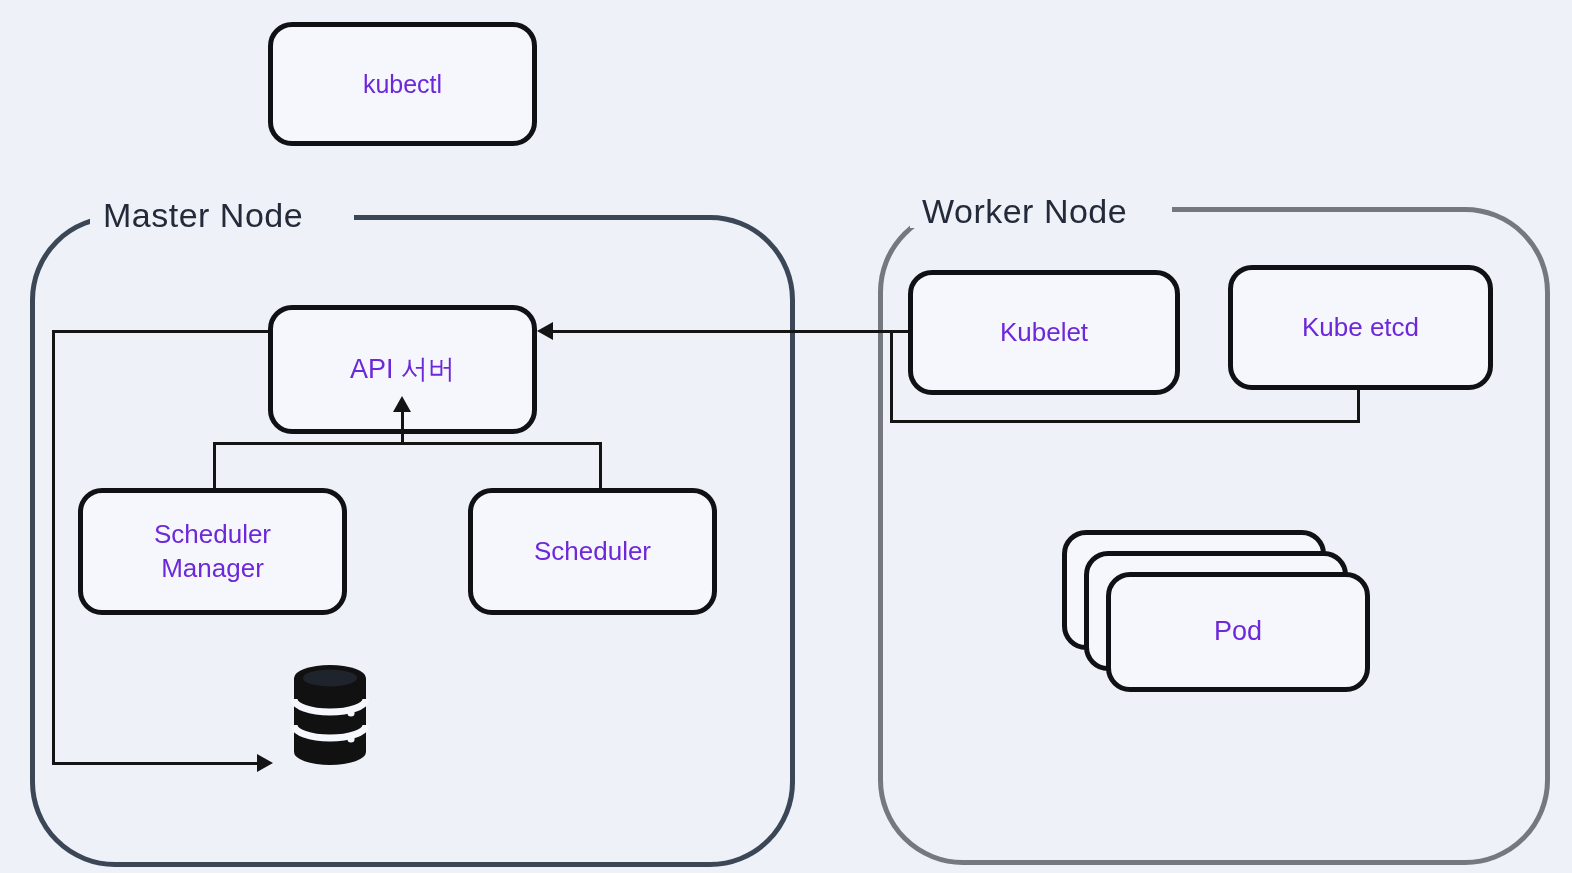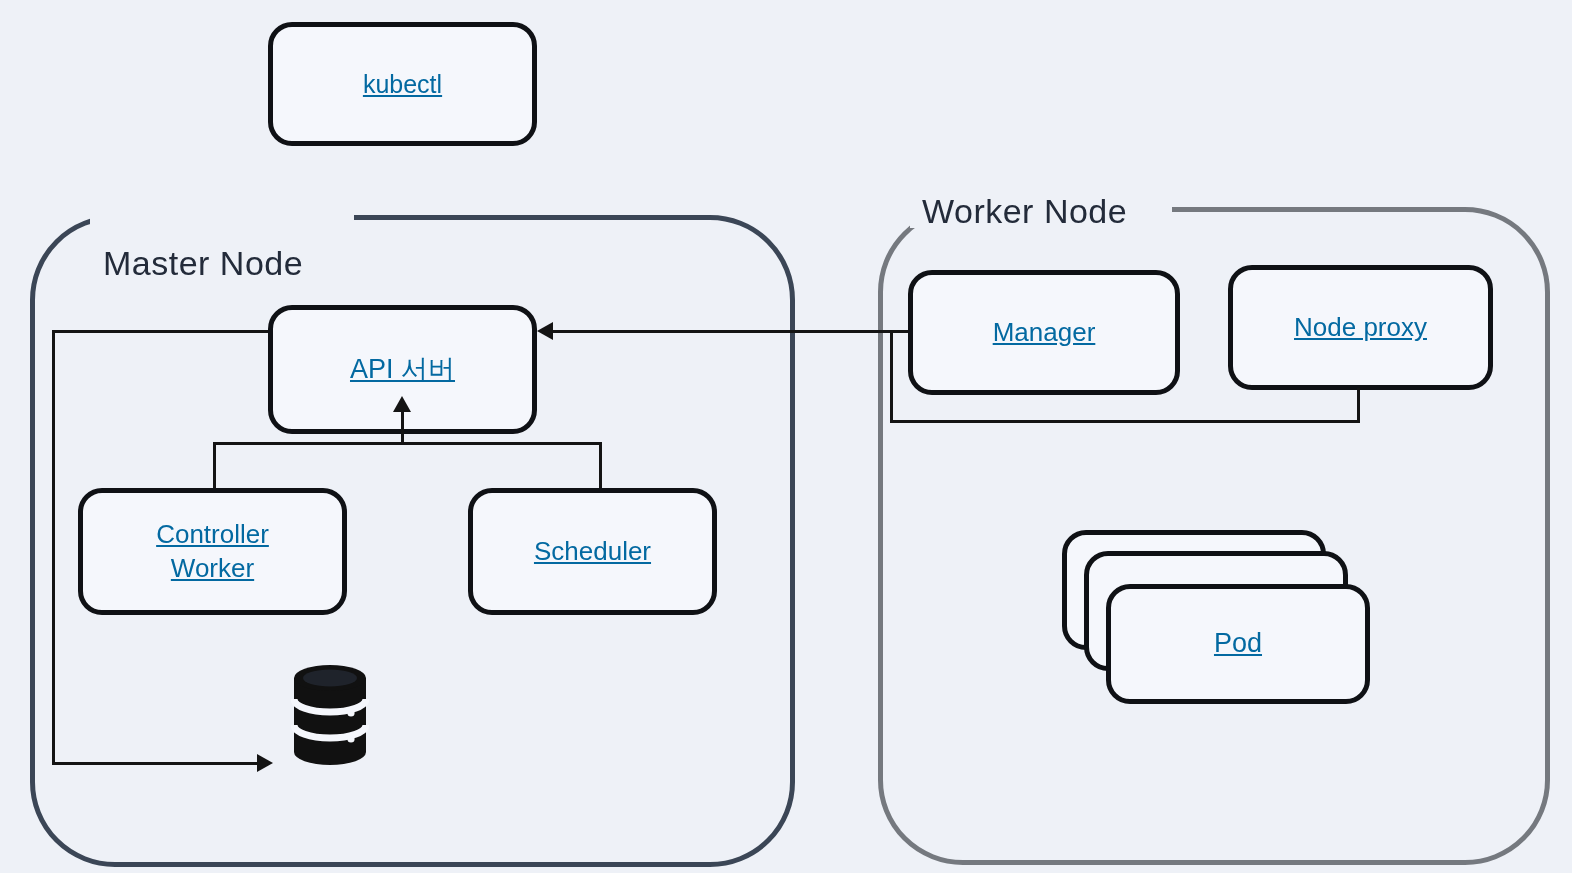--- a/index.html
+++ b/index.html
@@ -43,23 +43,22 @@
   .node {
     position: absolute;
     box-sizing: border-box;
     background: #f5f7fc;
     border: 5px solid #0f1115;
     border-radius: 24px;
     display: flex;
     align-items: center;
     justify-content: center;
     font-size: 26px;
-    color: #0369a1;
+    color: #6d28d9;
     z-index: 3;
-    text-decoration: underline;
   }
   .node .node-label {
     text-align: center;
     line-height: 1.3;
     white-space: pre-line;
   }
   .node.narrow .node-label { max-width: 170px; }
   .node.etcd { justify-content: flex-start; padding-left: 100px; font-size: 28px; }
   .pod-ghost { z-index: 3; }
   .pod-front { z-index: 4; }
@@ -103,61 +102,61 @@
 <body>
 
 <div class="scene">
 
   <div class="group master" style="left:30px; top:215px; width:755px; height:642px;"></div>
   <div class="group worker" style="left:878px; top:207px; width:662px; height:648px;"></div>
 
   <div class="label-gap" style="left:90px; top:198px; width:264px; height:36px;"></div>
   <div class="label-gap" style="left:910px; top:190px; width:262px; height:38px;"></div>
 
-  <div class="group-label" style="left:103px; top:196px;margin-top:48px;">Master Node</div>
+  <div class="group-label" style="left:103px; top:196px;">Master Node</div>
   <div class="group-label" style="left:922px; top:192px;text-align:center;">Worker Node</div>
 
   <div class="node" style="left:268px; top:22px; width:269px; height:124px; font-size:25px;">
     <span class="node-label">kubectl</span>
   </div>
 
   <div class="node" style="left:268px; top:268px; width:269px; height:129px; font-size:27px;margin-top:37px;">
     <span class="node-label">API 서버</span>
   </div>
 
   <div class="node narrow" style="left:78px; top:488px; width:269px; height:127px;">
-    <span class="node-label">Controller Worker</span>
+    <span class="node-label">Scheduler Manager</span>
   </div>
 
   <div class="node" style="left:468px; top:488px; width:249px; height:127px;">
     <span class="node-label">Scheduler</span>
   </div>
 
 
   <svg class="db-icon" viewBox="0 0 78 104" aria-hidden="true">
     <path d="M3 15 v74 a36 13 0 0 0 72 0 v-74 z" fill="#111"></path>
     <ellipse cx="39" cy="15" rx="36" ry="13" fill="#111"></ellipse>
     <ellipse cx="39" cy="15" rx="27" ry="8.5" fill="#1f232b"></ellipse>
     <path d="M3 36 a36 13 0 0 0 72 0" stroke="#f5f7fc" stroke-width="7" fill="none"></path>
     <path d="M3 62 a36 13 0 0 0 72 0" stroke="#f5f7fc" stroke-width="7" fill="none"></path>
     <circle cx="60" cy="50" r="3.6" fill="#f5f7fc"></circle>
     <circle cx="60" cy="76" r="3.6" fill="#f5f7fc"></circle>
   </svg>
 
   <div class="node" style="left:908px; top:270px; width:272px; height:125px;">
-    <span class="node-label">Manager</span>
+    <span class="node-label">Kubelet</span>
   </div>
 
   <div class="node" style="left:1228px; top:265px; width:265px; height:125px;">
-    <span class="node-label">Node proxy</span>
+    <span class="node-label">Kube etcd</span>
   </div>
 
   <div class="node pod-ghost" style="left:1062px; top:530px; width:264px; height:120px;"></div>
   <div class="node pod-ghost" style="left:1084px; top:551px; width:264px; height:120px;"></div>
-  <div class="node pod-front" style="left:1106px; top:572px; width:264px; height:120px; position:absolute; box-sizing:border-box; background:#f5f7fc; border:5px solid #0f1115; border-radius:24px; display:flex; align-items:center; justify-content:center; font-size:27px;margin-top:12px;">
+  <div class="node pod-front" style="left:1106px; top:572px; width:264px; height:120px; position:absolute; box-sizing:border-box; background:#f5f7fc; border:5px solid #0f1115; border-radius:24px; display:flex; align-items:center; justify-content:center; font-size:27px;">
     <span class="node-label">Pod</span>
   </div>
 
   <div class="line" style="left:552px; top:330px; width:356px; height:3px;"></div>
   <div class="arrow left" style="left:537px; top:322px;"></div>
 
   <div class="line" style="left:890px; top:330px; width:3px; height:92px;"></div>
   <div class="line" style="left:890px; top:420px; width:470px; height:3px;"></div>
   <div class="line" style="left:1357px; top:388px; width:3px; height:35px;"></div>
 

